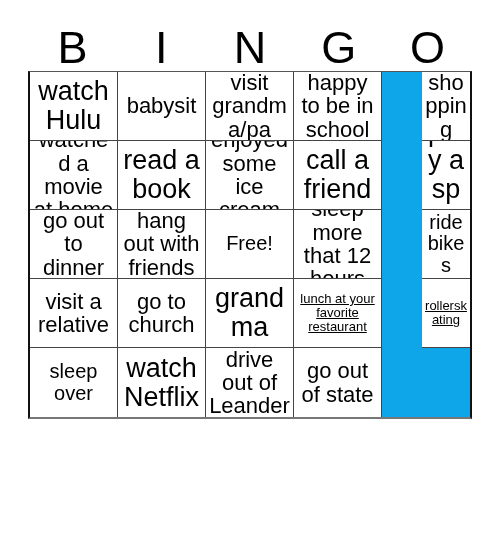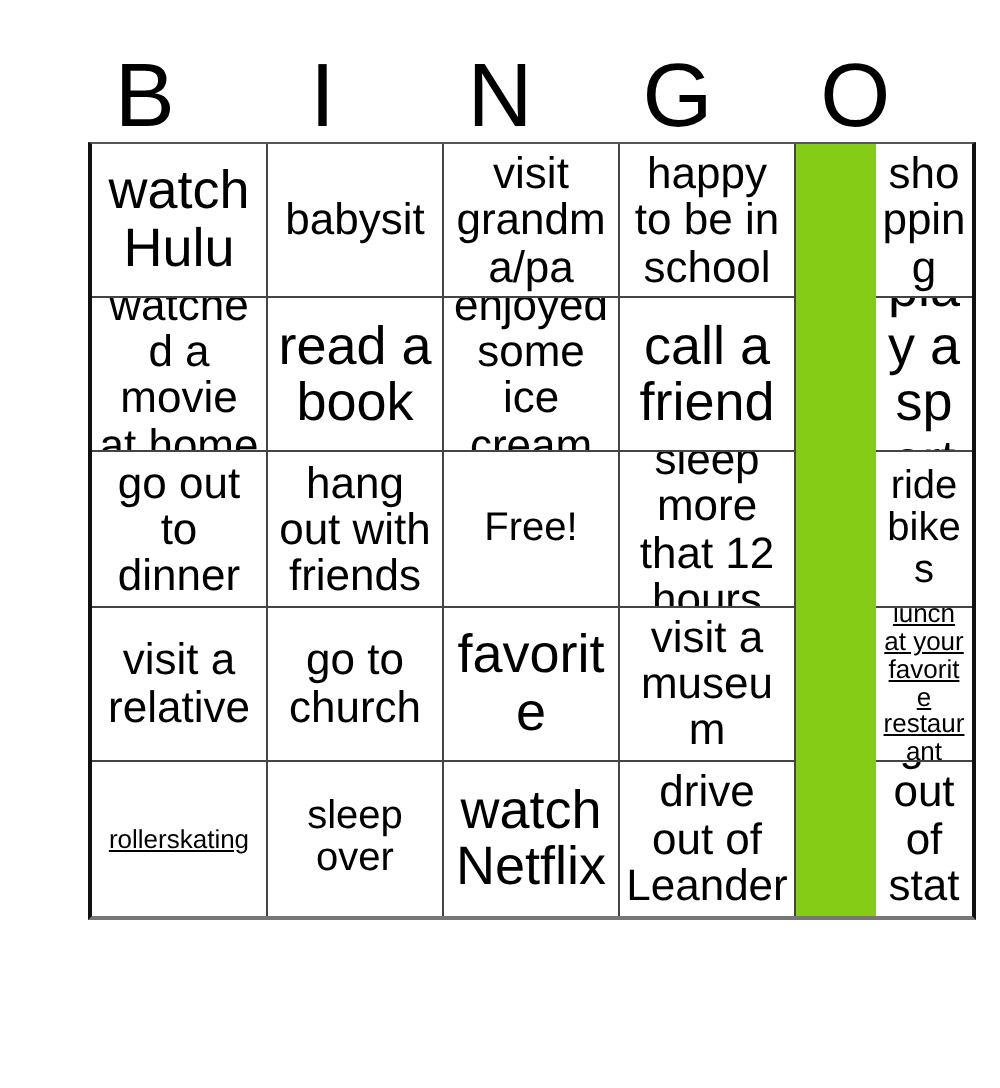--- a/index.html
+++ b/index.html
@@ -41,33 +41,33 @@
     line-height: 45px;
     font-weight: 400;
     letter-spacing: 0px;
     color: #000000;
     user-select: none;
   }
 
   
   .grid {
     position: absolute;
-    left: 44px;
+    left: 28px;
     top: 71px;
     width: 444px;
-    height: 389px;
+    height: 348px;
     box-sizing: border-box;
     display: grid;
     grid-template-columns: repeat(5, 1fr);
     grid-template-rows: repeat(5, 1fr);
     border-top: 1px solid #555555;
     border-left: 2px solid #111111;
     border-right: 2px solid #111111;
     border-bottom: 2px solid #777777;
-    background: #84cc16;
+    background: #0ea5e9;
   }
 
   .cell {
     box-sizing: border-box;
     border-right: 1px solid #444444;
     border-bottom: 1px solid #444444;
     display: flex;
     align-items: center;
     justify-content: center;
     text-align: center;
@@ -152,24 +152,21 @@
       <div class="cell">
         <span class="cell-text sz-xl">ride bikes</span>
       </div>
       <div class="cell">
         <span class="cell-text sz-md">visit a relative</span>
       </div>
       <div class="cell">
         <span class="cell-text sz-md">go to church</span>
       </div>
       <div class="cell">
-        <span class="cell-text sz-lg">favorite</span>
-      </div>
-      <div class="cell">
-        <span class="cell-text sz-md">visit a museum</span>
+        <span class="cell-text sz-lg">grandma</span>
       </div>
       <div class="cell">
         <span class="cell-text sz-xxs">lunch at your favorite restaurant</span>
       </div>
       <div class="cell">
         <span class="cell-text sz-xxs">rollerskating</span>
       </div>
       <div class="cell">
         <span class="cell-text sz-xl">sleep over</span>
       </div>

